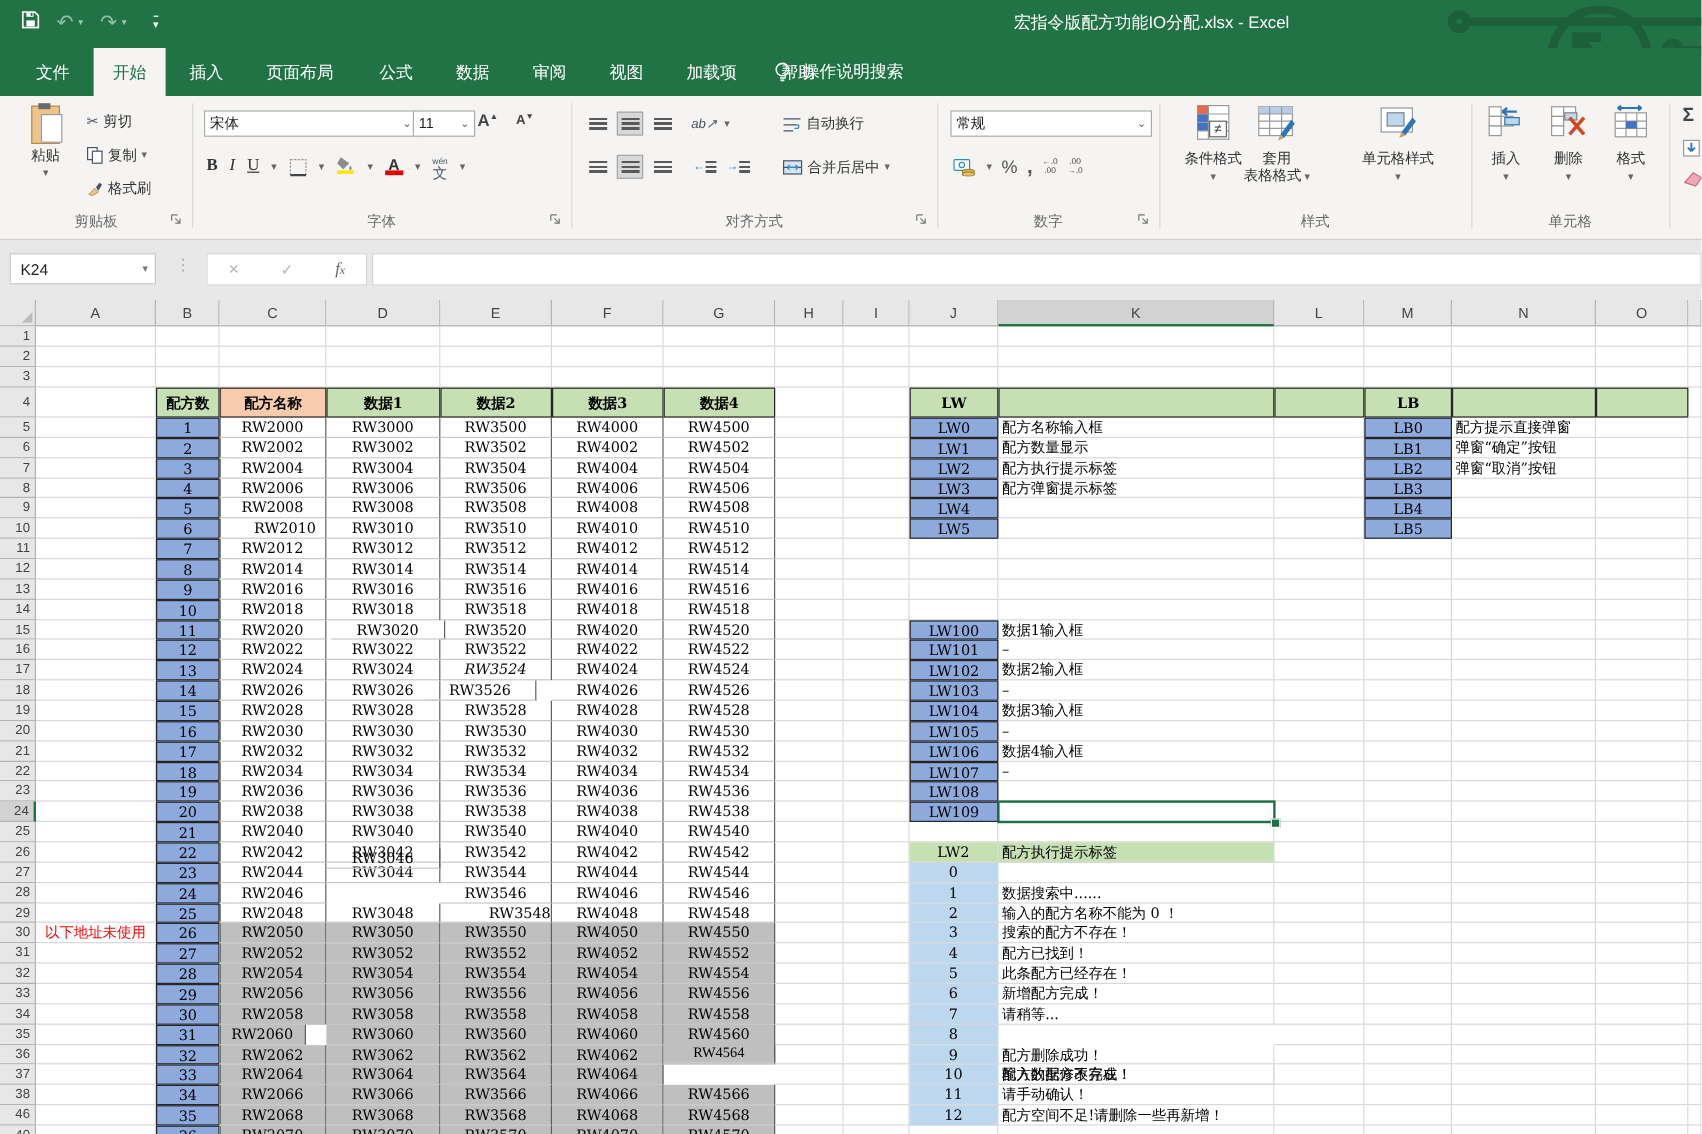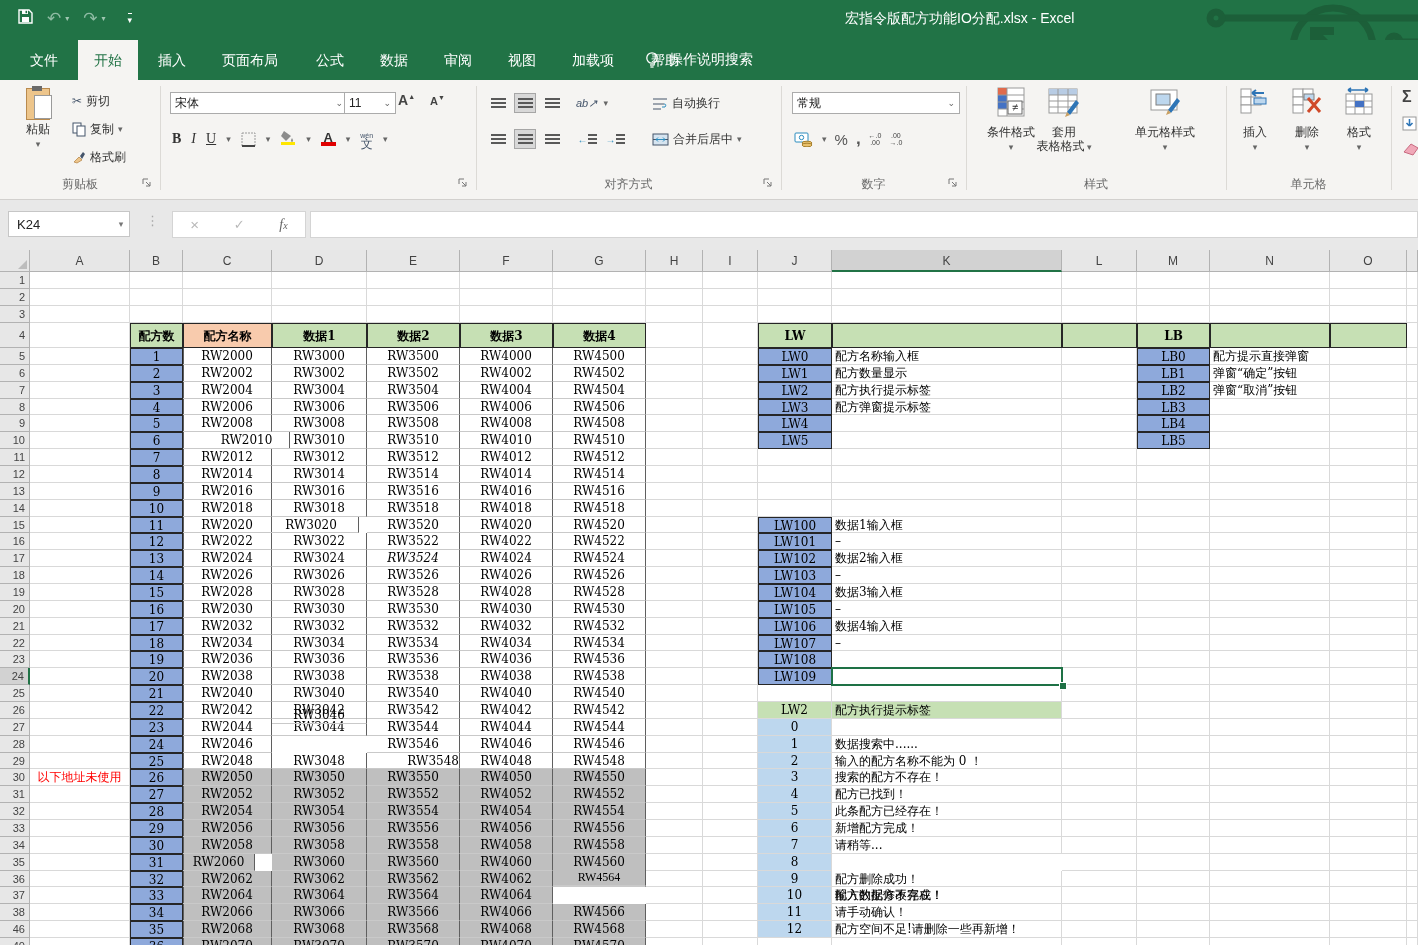--- a/index.html
+++ b/index.html
@@ -195,20 +195,21 @@
             <path d="M12 8 q2 3 0 4 q-2 -1 0 -4" fill="#8c8c8c"></path>
             <rect x="1" y="12" width="14" height="3" fill="#FFE600"></rect>
           </svg>
       </span>
       <span class="caret">▾</span>
       <span style="display:inline-block;text-align:center;font-weight:bold;font-size:13px;color:#333;line-height:11px;">A<br><span style="display:block;width:15px;height:4px;background:#E00000;margin-top:-1px;"></span></span>
       <span class="caret">▾</span>
       <span style="font-size:12px;line-height:9px;text-align:center;color:#44546A;"><span style="font-size:7px;">wén</span><br>文</span>
       <span class="caret">▾</span>
     </div>
+    <div class="glabel" style="left:160px;width:316px;">字体</div>
     <svg class="launch" style="left:458px;" width="10" height="10">
         <path d="M1 1 h5 M1 1 v5" stroke="#777" fill="none"></path>
         <path d="M4 4 L8 8 M8 4 v4 h-4" stroke="#777" fill="none"></path>
       </svg>
 
     <div class="smallrow" style="left:488px;top:12px;gap:6px;">
       <span class="ibox" style="width:20px;height:18px;">
           <span class="abar"></span>
         </span>
       <span class="ibox selbox" style="width:20px;height:18px;">
@@ -531,21 +532,21 @@
       <div class="cell bb blue" style="left: 130px; top: 687.995px; width: 53px; height: 16.857px; line-height: 16.857px;">36</div>
       <div class="cell" style="left: 183px; top: 22px; width: 89px; height: 17px; line-height: 17px;"></div>
       <div class="cell" style="left: 183px; top: 39px; width: 89px; height: 17px; line-height: 17px;"></div>
       <div class="cell" style="left: 183px; top: 56px; width: 89px; height: 17px; line-height: 17px;"></div>
       <div class="cell bb peach bold" style="left: 183px; top: 73px; width: 89px; height: 25px; line-height: 25px;">配方名称</div>
       <div class="cell rw fc" style="left: 183px; top: 98px; width: 89px; height: 16.857px; line-height: 16.857px;">RW2000</div>
       <div class="cell rw fc" style="left: 183px; top: 114.857px; width: 89px; height: 16.857px; line-height: 16.857px;">RW2002</div>
       <div class="cell rw fc" style="left: 183px; top: 131.714px; width: 89px; height: 16.857px; line-height: 16.857px;">RW2004</div>
       <div class="cell rw fc" style="left: 183px; top: 148.571px; width: 89px; height: 16.857px; line-height: 16.857px;">RW2006</div>
       <div class="cell rw fc" style="left: 183px; top: 165.428px; width: 89px; height: 16.857px; line-height: 16.857px;">RW2008</div>
-      <div class="cell rw fc" style="left: 183px; top: 182.285px; width: 107px; height: 16.857px; line-height: 16.857px; padding-left: 21px;">RW2010</div>
+      <div class="cell rw fc" style="left: 183px; top: 182.285px; width: 89px; height: 16.857px; line-height: 16.857px; padding-left: 21px;">RW2010</div>
       <div class="cell rw fc" style="left: 183px; top: 199.142px; width: 89px; height: 16.857px; line-height: 16.857px;">RW2012</div>
       <div class="cell rw fc" style="left: 183px; top: 215.999px; width: 89px; height: 16.857px; line-height: 16.857px;">RW2014</div>
       <div class="cell rw fc" style="left: 183px; top: 232.856px; width: 89px; height: 16.857px; line-height: 16.857px;">RW2016</div>
       <div class="cell rw fc" style="left: 183px; top: 249.713px; width: 89px; height: 16.857px; line-height: 16.857px;">RW2018</div>
       <div class="cell rw fc" style="left: 183px; top: 266.57px; width: 89px; height: 16.857px; line-height: 16.857px;">RW2020</div>
       <div class="cell rw fc" style="left: 183px; top: 283.427px; width: 89px; height: 16.857px; line-height: 16.857px;">RW2022</div>
       <div class="cell rw fc" style="left: 183px; top: 300.284px; width: 89px; height: 16.857px; line-height: 16.857px;">RW2024</div>
       <div class="cell rw fc" style="left: 183px; top: 317.141px; width: 89px; height: 16.857px; line-height: 16.857px;">RW2026</div>
       <div class="cell rw fc" style="left: 183px; top: 333.998px; width: 89px; height: 16.857px; line-height: 16.857px;">RW2028</div>
       <div class="cell rw fc" style="left: 183px; top: 350.855px; width: 89px; height: 16.857px; line-height: 16.857px;">RW2030</div>
@@ -576,21 +577,21 @@
       <div class="cell rw" style="left: 272px; top: 98px; width: 95px; height: 16.857px; line-height: 16.857px;">RW3000</div>
       <div class="cell rw" style="left: 272px; top: 114.857px; width: 95px; height: 16.857px; line-height: 16.857px;">RW3002</div>
       <div class="cell rw" style="left: 272px; top: 131.714px; width: 95px; height: 16.857px; line-height: 16.857px;">RW3004</div>
       <div class="cell rw" style="left: 272px; top: 148.571px; width: 95px; height: 16.857px; line-height: 16.857px;">RW3006</div>
       <div class="cell rw" style="left: 272px; top: 165.428px; width: 95px; height: 16.857px; line-height: 16.857px;">RW3008</div>
       <div class="cell rw" style="left: 272px; top: 182.285px; width: 95px; height: 16.857px; line-height: 16.857px;">RW3010</div>
       <div class="cell rw" style="left: 272px; top: 199.142px; width: 95px; height: 16.857px; line-height: 16.857px;">RW3012</div>
       <div class="cell rw" style="left: 272px; top: 215.999px; width: 95px; height: 16.857px; line-height: 16.857px;">RW3014</div>
       <div class="cell rw" style="left: 272px; top: 232.856px; width: 95px; height: 16.857px; line-height: 16.857px;">RW3016</div>
       <div class="cell rw" style="left: 272px; top: 249.713px; width: 95px; height: 16.857px; line-height: 16.857px;">RW3018</div>
-      <div class="cell rw" style="left: 264px; top: 266.57px; width: 95px; height: 16.857px; line-height: 16.857px;">RW3020</div>
+      <div class="cell rw" style="left: 276px; top: 266.57px; width: 95px; height: 16.857px; line-height: 16.857px;">RW3020</div>
       <div class="cell rw" style="left: 272px; top: 283.427px; width: 95px; height: 16.857px; line-height: 16.857px;">RW3022</div>
       <div class="cell rw" style="left: 272px; top: 300.284px; width: 95px; height: 16.857px; line-height: 16.857px;">RW3024</div>
       <div class="cell rw" style="left: 272px; top: 317.141px; width: 95px; height: 16.857px; line-height: 16.857px;">RW3026</div>
       <div class="cell rw" style="left: 272px; top: 333.998px; width: 95px; height: 16.857px; line-height: 16.857px;">RW3028</div>
       <div class="cell rw" style="left: 272px; top: 350.855px; width: 95px; height: 16.857px; line-height: 16.857px;">RW3030</div>
       <div class="cell rw" style="left: 272px; top: 367.712px; width: 95px; height: 16.857px; line-height: 16.857px;">RW3032</div>
       <div class="cell rw" style="left: 272px; top: 384.569px; width: 95px; height: 16.857px; line-height: 16.857px;">RW3034</div>
       <div class="cell rw" style="left: 272px; top: 401.426px; width: 95px; height: 16.857px; line-height: 16.857px;">RW3036</div>
       <div class="cell rw" style="left: 272px; top: 418.283px; width: 95px; height: 16.857px; line-height: 16.857px;">RW3038</div>
       <div class="cell rw" style="left: 272px; top: 435.14px; width: 95px; height: 16.857px; line-height: 16.857px;">RW3040</div>
@@ -619,21 +620,21 @@
       <div class="cell rw" style="left: 367px; top: 148.571px; width: 93px; height: 16.857px; line-height: 16.857px;">RW3506</div>
       <div class="cell rw" style="left: 367px; top: 165.428px; width: 93px; height: 16.857px; line-height: 16.857px;">RW3508</div>
       <div class="cell rw" style="left: 367px; top: 182.285px; width: 93px; height: 16.857px; line-height: 16.857px;">RW3510</div>
       <div class="cell rw" style="left: 367px; top: 199.142px; width: 93px; height: 16.857px; line-height: 16.857px;">RW3512</div>
       <div class="cell rw" style="left: 367px; top: 215.999px; width: 93px; height: 16.857px; line-height: 16.857px;">RW3514</div>
       <div class="cell rw" style="left: 367px; top: 232.856px; width: 93px; height: 16.857px; line-height: 16.857px;">RW3516</div>
       <div class="cell rw" style="left: 367px; top: 249.713px; width: 93px; height: 16.857px; line-height: 16.857px;">RW3518</div>
       <div class="cell rw" style="left: 367px; top: 266.57px; width: 93px; height: 16.857px; line-height: 16.857px;">RW3520</div>
       <div class="cell rw" style="left: 367px; top: 283.427px; width: 93px; height: 16.857px; line-height: 16.857px;">RW3522</div>
       <div class="cell rw" style="left: 367px; top: 300.284px; width: 93px; height: 16.857px; line-height: 16.857px; font-style: italic;">RW3524</div>
-      <div class="cell rw" style="left: 367px; top: 317.141px; width: 93px; height: 16.857px; line-height: 16.857px;">RW3526</div>
+      <div class="cell rw" style="left: 354px; top: 317.141px; width: 93px; height: 16.857px; line-height: 16.857px;">RW3526</div>
       <div class="cell rw" style="left: 367px; top: 333.998px; width: 93px; height: 16.857px; line-height: 16.857px;">RW3528</div>
       <div class="cell rw" style="left: 367px; top: 350.855px; width: 93px; height: 16.857px; line-height: 16.857px;">RW3530</div>
       <div class="cell rw" style="left: 367px; top: 367.712px; width: 93px; height: 16.857px; line-height: 16.857px;">RW3532</div>
       <div class="cell rw" style="left: 367px; top: 384.569px; width: 93px; height: 16.857px; line-height: 16.857px;">RW3534</div>
       <div class="cell rw" style="left: 367px; top: 401.426px; width: 93px; height: 16.857px; line-height: 16.857px;">RW3536</div>
       <div class="cell rw" style="left: 367px; top: 418.283px; width: 93px; height: 16.857px; line-height: 16.857px;">RW3538</div>
       <div class="cell rw" style="left: 367px; top: 435.14px; width: 93px; height: 16.857px; line-height: 16.857px;">RW3540</div>
       <div class="cell rw" style="left: 367px; top: 451.997px; width: 93px; height: 16.857px; line-height: 16.857px;">RW3542</div>
       <div class="cell rw" style="left: 367px; top: 468.854px; width: 93px; height: 16.857px; line-height: 16.857px;">RW3544</div>
       <div class="cell rw" style="left: 367px; top: 485.711px; width: 93px; height: 16.857px; line-height: 16.857px;">RW3546</div>

